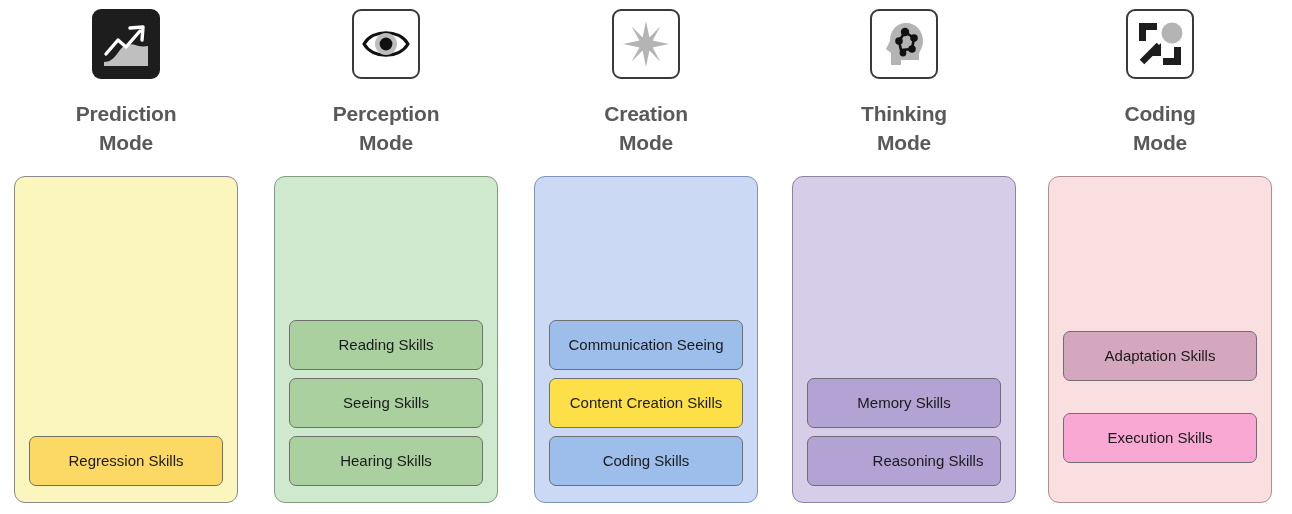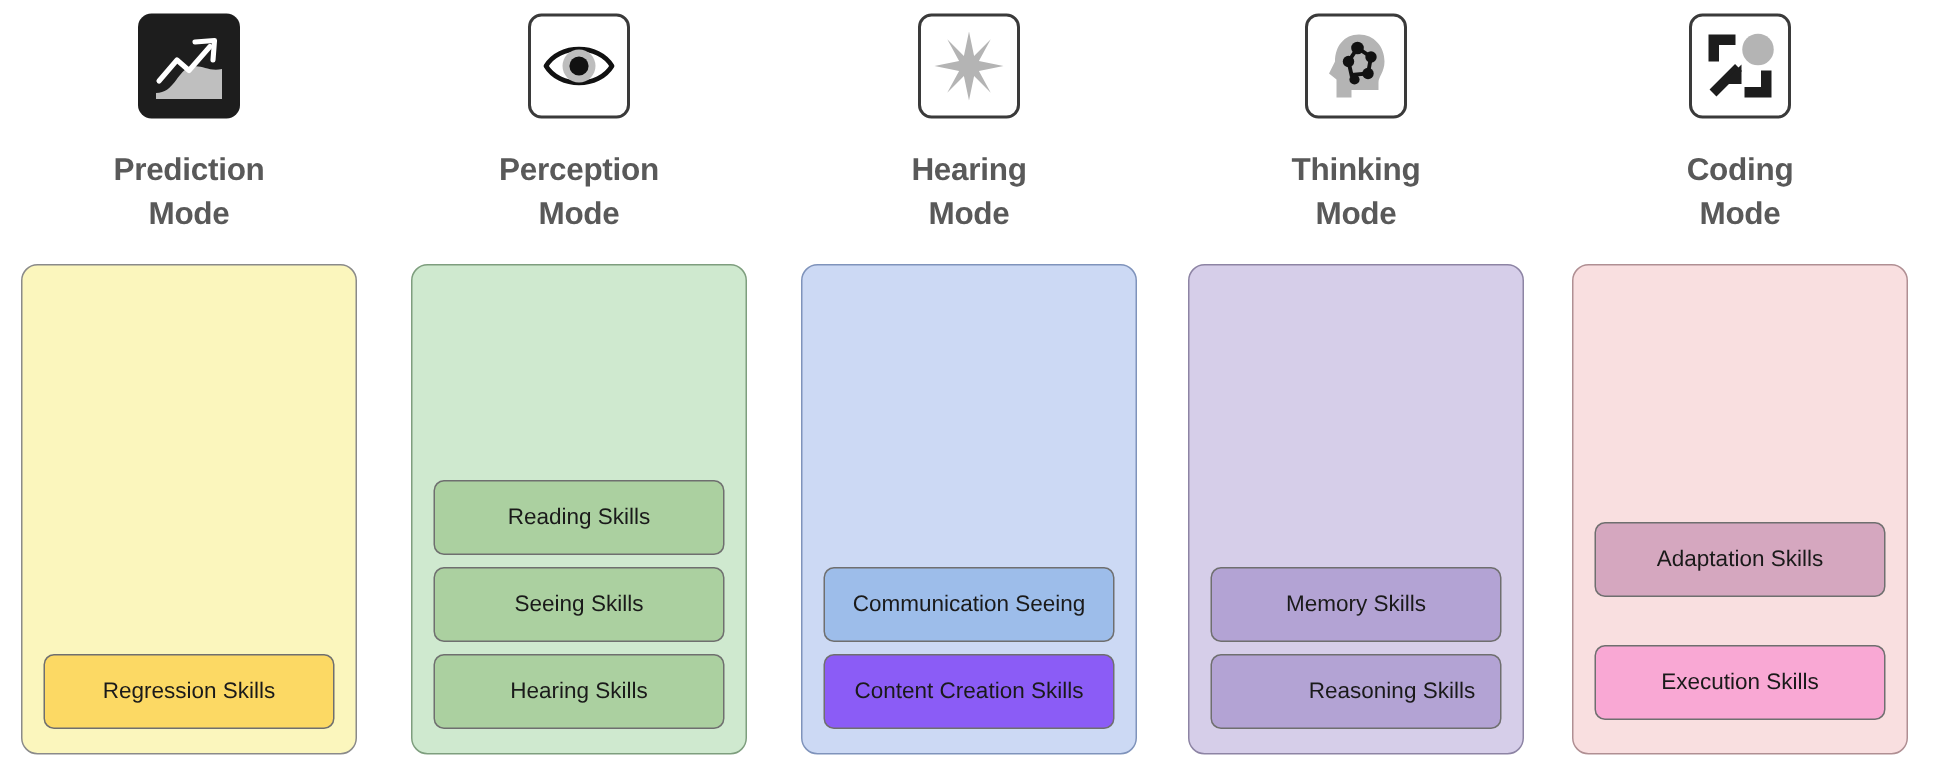--- a/index.html
+++ b/index.html
@@ -89,21 +89,21 @@
     box-sizing: border-box;
     display: flex;
     align-items: center;
     justify-content: center;
     font-size: 15px;
     color: #1a1a1a;
     text-align: center;
     line-height: 1.1;
   }
   
-  .col-agentic .skills { bottom: 22px; }
+  .col-agentic .skills { bottom: 39px; }
   svg { display: block; }
 </style>
 </head>
 <body>
 
 <div id="board">
     <div class="column col-prediction" style="left: 0px;">
       <div class="icon-wrap">
         <div class="icon-box dark">
     <svg width="52" height="52" viewBox="0 0 52 52">
@@ -147,27 +147,28 @@
     </div>
     <div class="column col-creation" style="left: 520px;">
       <div class="icon-wrap">
         <div class="icon-box light">
     <svg width="48" height="48" viewBox="0 0 48 48">
       <path d="M24 1 L27.4 17.4 L38.5 6.2 L30.6 20.6 L47 24 L30.6 27.4 L38.5 41.8 L27.4 30.6 L24 47 L20.6 30.6 L9.5 41.8 L17.4 27.4 L1 24 L17.4 20.6 L9.5 6.2 L20.6 17.4 Z" fill="#b4b4b4"></path>
     </svg>
         </div>
       </div>
       <div class="title">
-        <div>Hearing</div>
+        <div>Creation</div>
         <div>Mode</div>
       </div>
       <div class="card" style="background: rgb(204, 217, 244); border-color: rgb(127, 147, 187);">
         <div class="skills">
           <div class="skill" style="background: rgb(157, 189, 234); border-color: rgb(111, 111, 111);">Communication Seeing</div>
-          <div class="skill" style="background: #8b5cf6; border-color: rgb(111, 111, 111);">Content Creation Skills</div>
+          <div class="skill" style="background: #fde047; border-color: rgb(111, 111, 111);">Content Creation Skills</div>
+          <div class="skill" style="background: rgb(157, 189, 234); border-color: rgb(111, 111, 111);">Coding Skills</div>
         </div>
       </div>
     </div>
     <div class="column col-thinking" style="left: 778px;">
       <div class="icon-wrap">
         <div class="icon-box light">
     <svg width="50" height="50" viewBox="0 0 50 50">
       <path d="M27 4 C37 4 44 12 44 22 C44 29 40 32 40 36 L40 41 L22 41 L22 46 L12 46 L12 34 L7 30 L11 22 C11 12 17 4 27 4 Z" fill="#b4b4b4"></path>
       <g stroke="#111111" stroke-width="2.6" fill="none">
         <path d="M20 22 L26 13 L35 19 L33 30 L22 31 Z"></path>

